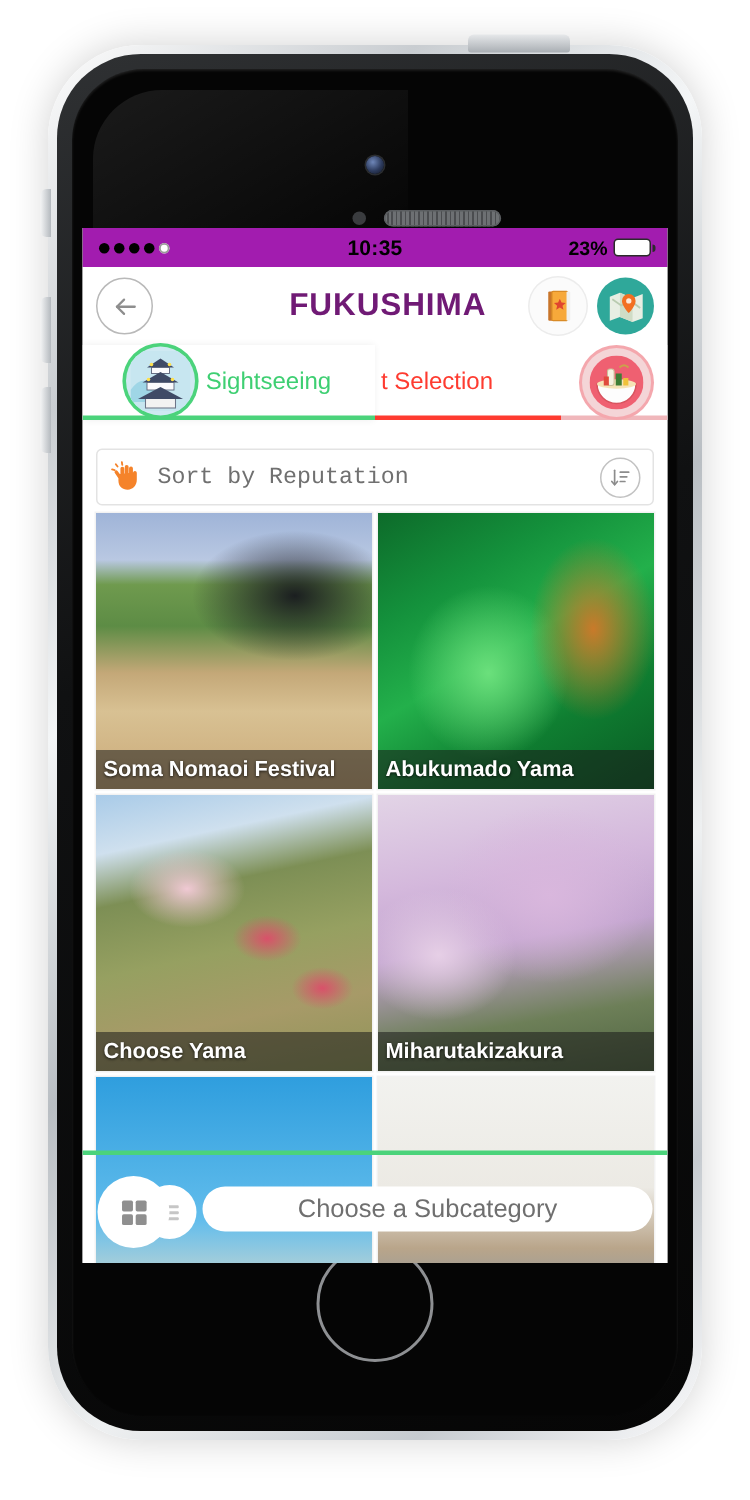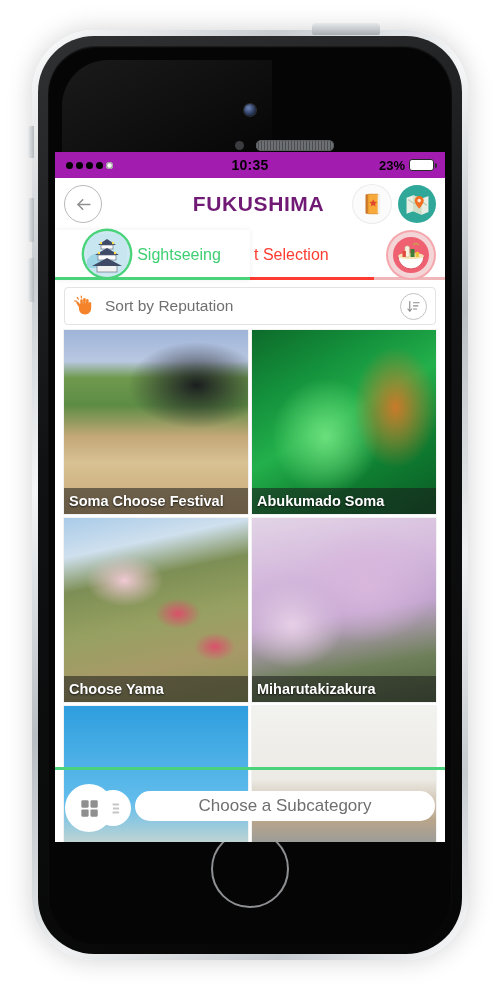--- a/index.html
+++ b/index.html
@@ -131,21 +131,21 @@
   .tab-next .tab-rule   { background:#f0b7bb; }
   .tab-ico {
     width:46px; height:46px; border-radius:50%; overflow:hidden;
     display:flex; align-items:center; justify-content:center;
     flex:none; position:relative; z-index:3;
   }
   .tab-active .tab-ico { box-shadow:0 0 0 2.4px #4bd37b; background:#cfe9f2; margin-bottom:2px; }
   .tab-next .tab-ico   { box-shadow:0 0 0 2px #f4a7ad; background:#f4d5d7; }
 
   
-  .sortwrap { padding:7px 9px 5px; background:#fff; }
+  .sortwrap { padding:19px 9px 5px; background:#fff;font-family:Liberation Mono, monospace; }
   .sortbar {
     height:38px; border:1px solid #e3e3e3; border-radius:4px; background:#fff;
     display:flex; align-items:center; padding:0 8px; gap:9px;
   }
   .sort-label { color:#707070; font-size:15.5px; flex:1; }
   .sort-btn {
     width:27px; height:27px; border-radius:50%; border:1.3px solid #c2c2c2;
     display:flex; align-items:center; justify-content:center; color:#8c8c8c; flex:none;
   }
 
@@ -343,25 +343,25 @@
               <line x1="12" y1="11" x2="19" y2="11"></line>
               <line x1="12" y1="16" x2="17" y2="16"></line>
           </svg>
         </span>
       </div>
     </div>
 
     <div class="grid" id="grid">
         <div class="tile">
           <div class="tile-art art-nomaoi"></div>
-          <div class="tile-cap">Soma Choose Festival</div>
+          <div class="tile-cap">Soma Nomaoi Festival</div>
         </div>
         <div class="tile">
           <div class="tile-art art-cave"></div>
-          <div class="tile-cap">Abukumado Soma</div>
+          <div class="tile-cap">Abukumado Yama</div>
         </div>
         <div class="tile">
           <div class="tile-art art-hanami"></div>
           <div class="tile-cap">Choose Yama</div>
         </div>
         <div class="tile">
           <div class="tile-art art-sakura"></div>
           <div class="tile-cap">Miharutakizakura</div>
         </div>
         <div class="tile">

